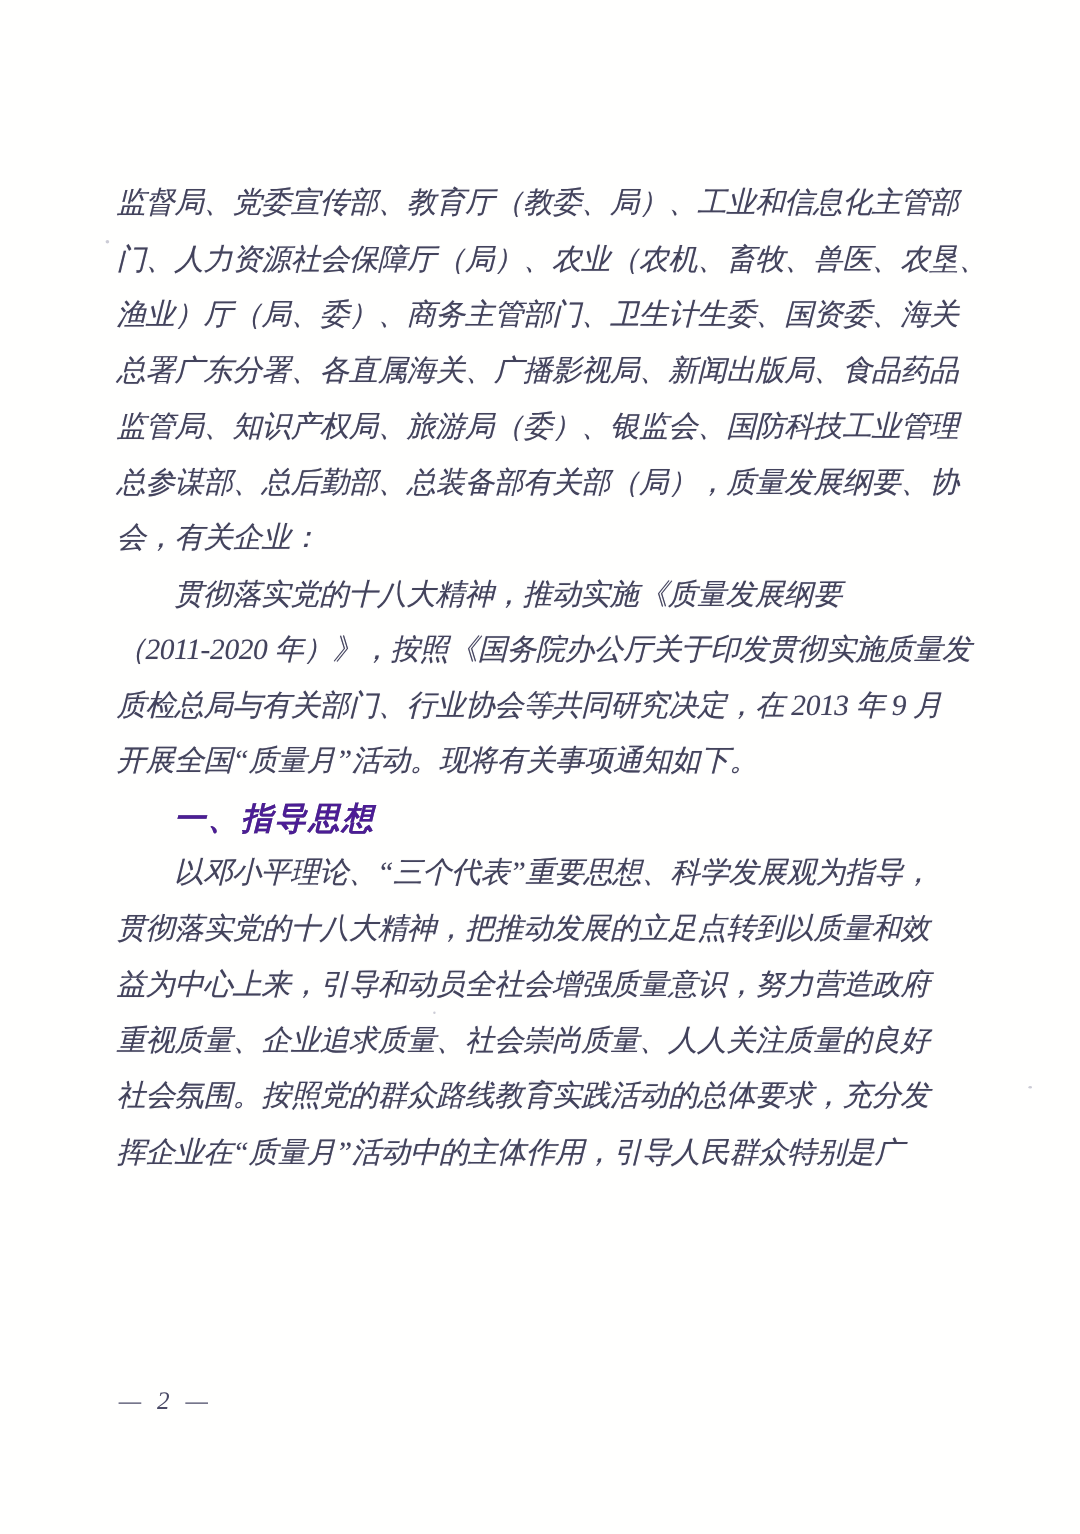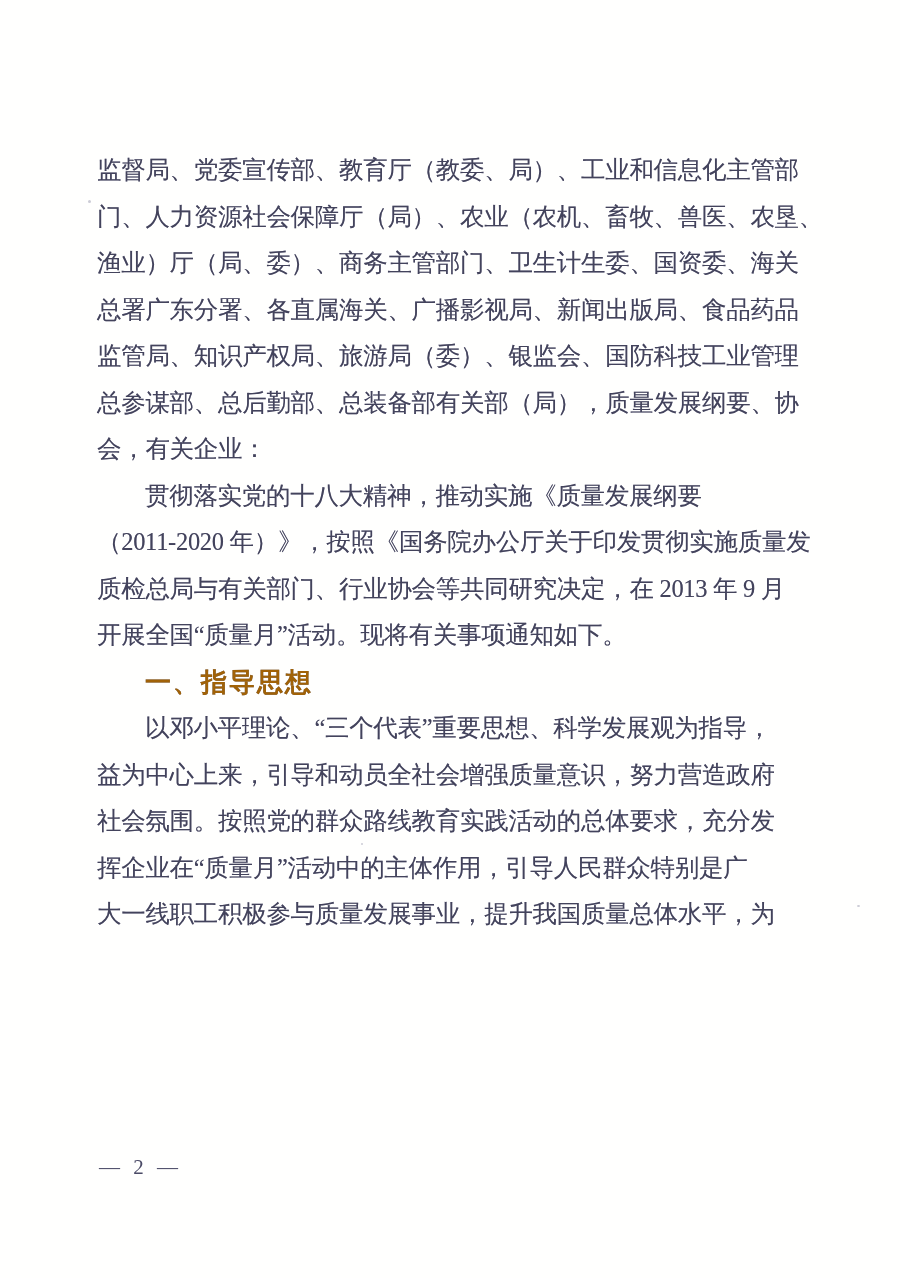--- a/index.html
+++ b/index.html
@@ -14,20 +14,21 @@
     overflow: hidden;
     font-family: "Liberation Serif", serif;
   }
   .page {
     position: absolute;
     left: 0;
     top: 0;
     width: 900px;
     height: 1278px;
     background: #fffffe;
+    font-style: italic;
   }
   .textblock {
     position: absolute;
     left: 97px;
     top: 147px;
     width: 716px;
   }
   .line {
     height: 46.5px;
     line-height: 46.5px;
@@ -38,21 +39,21 @@
     text-shadow: 0 0 0.6px rgba(70, 70, 110, 0.45);
   }
   .line.indent {
     padding-left: 48px;
   }
   .line.heading {
     font-family: "Liberation Sans", sans-serif;
     font-weight: bold;
     font-size: 26px;
     letter-spacing: 2px;
-    color: #a16207;
+    color: #4c1d95;
     text-shadow: 0 0 0.5px rgba(45, 45, 75, 0.7);
   }
   .footer {
     position: absolute;
     left: 99px;
     top: 1153px;
     font-size: 21px;
     line-height: 28px;
     letter-spacing: 4px;
     color: #4a4a66;
@@ -78,22 +79,23 @@
       <div class="line">总署广东分署、各直属海关、广播影视局、新闻出版局、食品药品</div>
       <div class="line">监管局、知识产权局、旅游局（委）、银监会、国防科技工业管理</div>
       <div class="line">总参谋部、总后勤部、总装备部有关部（局），质量发展纲要、协</div>
       <div class="line">会，有关企业：</div>
       <div class="line indent">贯彻落实党的十八大精神，推动实施《质量发展纲要</div>
       <div class="line">（2011-2020 年）》，按照《国务院办公厅关于印发贯彻实施质量发</div>
       <div class="line">质检总局与有关部门、行业协会等共同研究决定，在 2013 年 9 月</div>
       <div class="line">开展全国“质量月”活动。现将有关事项通知如下。</div>
       <div class="line indent heading">一、指导思想</div>
       <div class="line indent">以邓小平理论、“三个代表”重要思想、科学发展观为指导，</div>
+      <div class="line">贯彻落实党的十八大精神，把推动发展的立足点转到以质量和效</div>
       <div class="line">益为中心上来，引导和动员全社会增强质量意识，努力营造政府</div>
+      <div class="line">重视质量、企业追求质量、社会崇尚质量、人人关注质量的良好</div>
       <div class="line">社会氛围。按照党的群众路线教育实践活动的总体要求，充分发</div>
       <div class="line">挥企业在“质量月”活动中的主体作用，引导人民群众特别是广</div>
-      <div class="line">大一线职工积极参与质量发展事业，提升我国质量总体水平，为</div>
     </div>
   <div class="footer">— 2 —</div>
   <div class="speck s1"></div>
   <div class="speck s2"></div>
   <div class="speck s3"></div>
 </div>
 
 </body></html>

